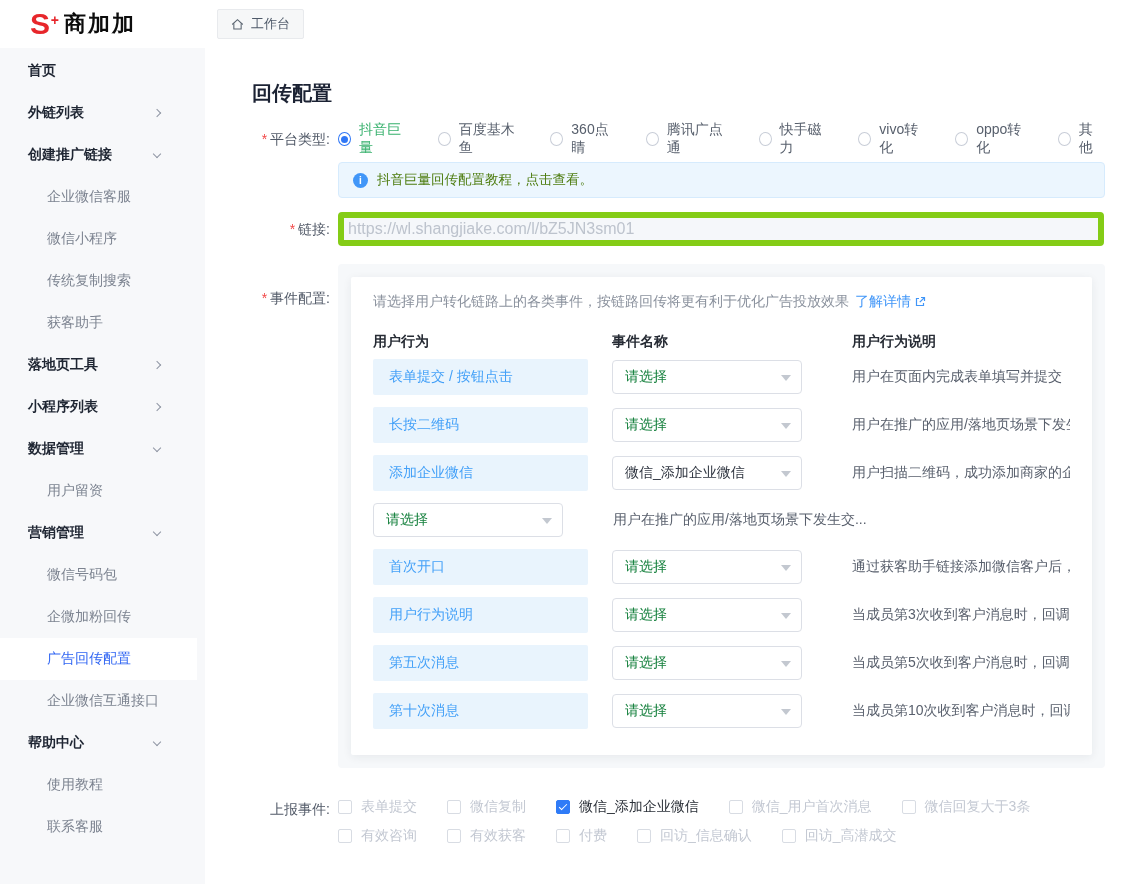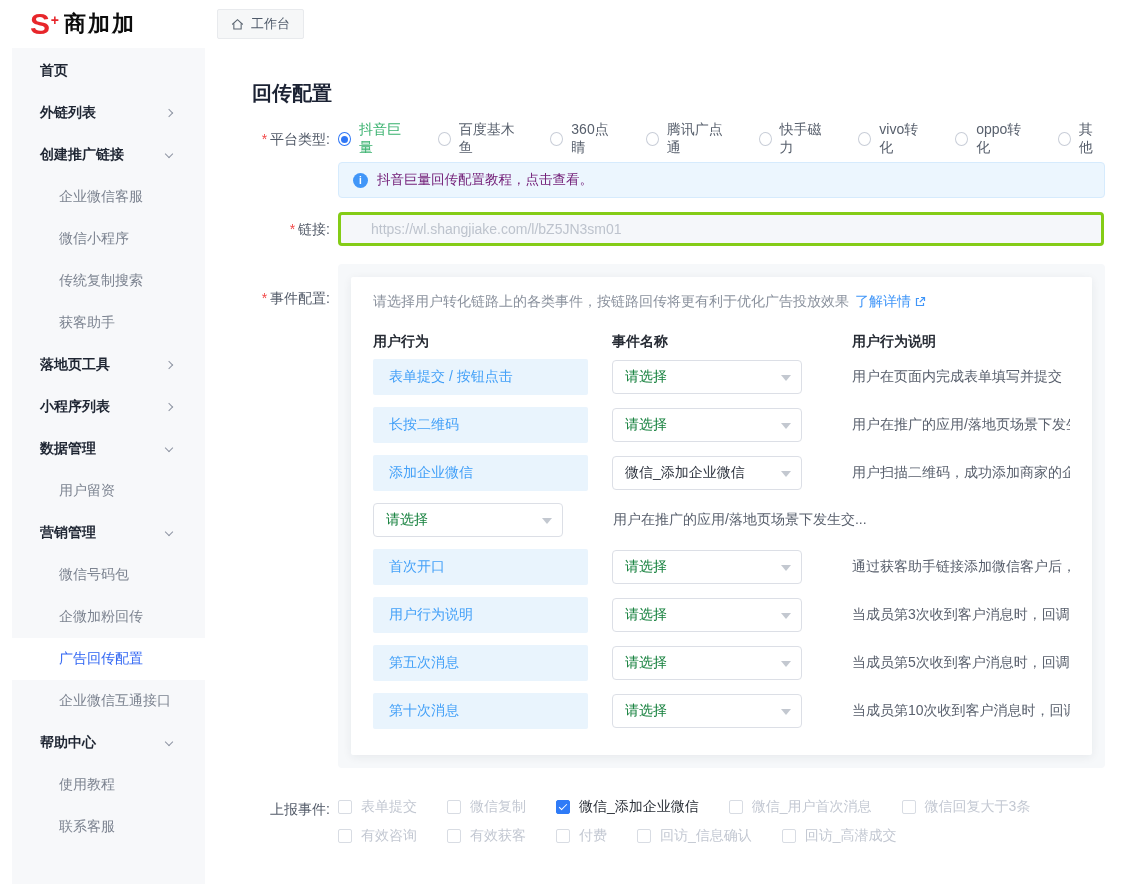--- a/index.html
+++ b/index.html
@@ -11,21 +11,21 @@
     display:flex; align-items:center; z-index:3; }
   .logo { width:205px; padding-left:30px; display:flex; align-items:center; gap:8px; }
   .logo-s { position:relative; color:#e7262b; font-size:30px; font-weight:800; line-height:30px; }
   .logo-plus { position:absolute; top:-4px; right:-9px; font-size:14px; font-weight:800; color:#e7262b; }
   .brand { font-size:22px; font-weight:800; color:#0c0c0c; letter-spacing:2px; margin-left:6px; }
   .workspace-tab { margin-left:12px; height:30px; padding:0 13px; background:#f6f7f8;
     border:1px solid #e8eaed; border-radius:2px; display:flex; align-items:center; gap:7px;
     font-size:13px; color:#4e5969; cursor:pointer; }
 
   
-  .sidebar { position:absolute; top:48px; left:12px; bottom:0; width:205px; background:#f7f8fa;
+  .sidebar { position:absolute; top:48px; left:0; bottom:0; width:205px; background:#f7f8fa;
     padding-top:2px; overflow:hidden; }
   .side-item { height:42px; display:flex; align-items:center; padding:0 45px 0 28px;
     font-size:14px; font-weight:700; color:#1f2633; cursor:pointer; }
   .side-item[data-level="2"] { padding-left:47px; font-weight:400; color:#7c8390; }
   .side-item[data-active="true"] { background:#fff; color:#3166f3; margin-right:8px; }
   .chev { display:none; width:6px; height:6px; border-right:1.4px solid #8f96a3;
     border-bottom:1.4px solid #8f96a3; margin-left:auto; }
   .side-item[data-chev="right"] .chev { display:block; transform:rotate(-45deg); }
   .side-item[data-chev="down"]  .chev { display:block; transform:rotate(45deg); margin-top:-3px; }
 
@@ -52,26 +52,26 @@
   .radio-label { font-size:14px; color:#575f6c; }
   .radio-item[data-selected="true"] .radio-label { color:#3ab26f; }
 
   
   .banner { margin-left:86px; width:767px; height:36px; margin-bottom:14px;
     background:#ecf6fe; border:1px solid #d6ebfd; border-radius:4px;
     display:flex; align-items:center; gap:9px; padding:0 14px; }
   .info-icon { width:15px; height:15px; border-radius:50%; background:#4196f8; color:#fff;
     font-size:10px; font-weight:700; display:flex; align-items:center; justify-content:center;
     font-style:normal; flex-shrink:0; }
-  .banner-text { font-size:13.5px; color:#701a75; cursor:pointer; }
+  .banner-text { font-size:13.5px; color:#4d7c0f; cursor:pointer; }
 
   
   .row-link { margin-bottom:18px; }
-  .link-input { width:767px; height:34px; background:#f5f7fa; border:3px solid #84cc16;
-    border-radius:4px; color:#bdc3cd; font-size:14px; padding:0 30px; outline:none;
+  .link-input { width:767px; height:34px; background:#f5f7fa; border:6px solid #84cc16;
+    border-radius:4px; color:#bdc3cd; font-size:16px; padding:0 4px; outline:none;
     font-family:"Liberation Sans","DejaVu Sans",sans-serif; }
 
   
   .row-events { margin-bottom:28px; }
   .row-events .form-label { margin-top:24px; }
   .events-outer { width:767px; background:#f6f8fa; border-radius:4px; padding:13px; }
   .events-card { background:#fff; border-radius:2px; box-shadow:0 2px 10px rgba(31,45,61,.07);
     padding:16px 22px 26px; }
   .events-intro { font-size:14px; color:#8a919d; margin-bottom:22px; display:flex;
     align-items:center; }

